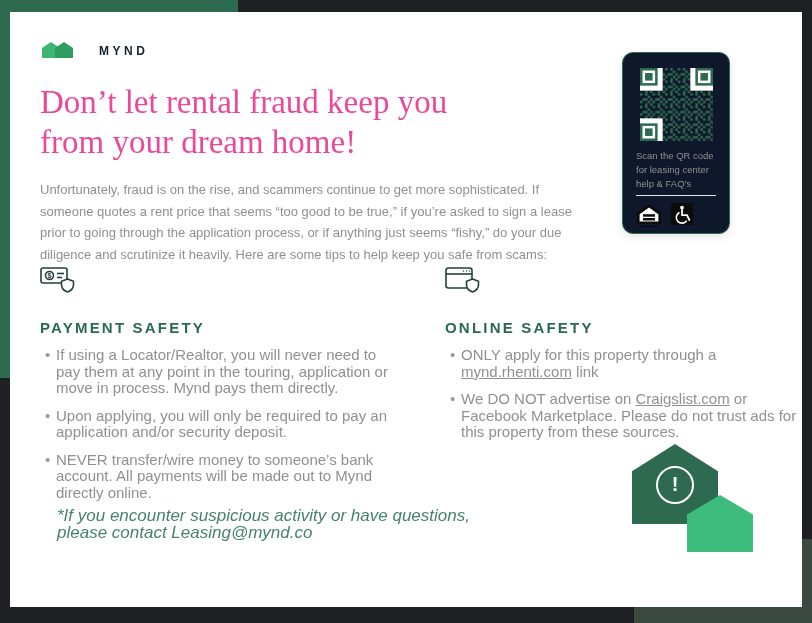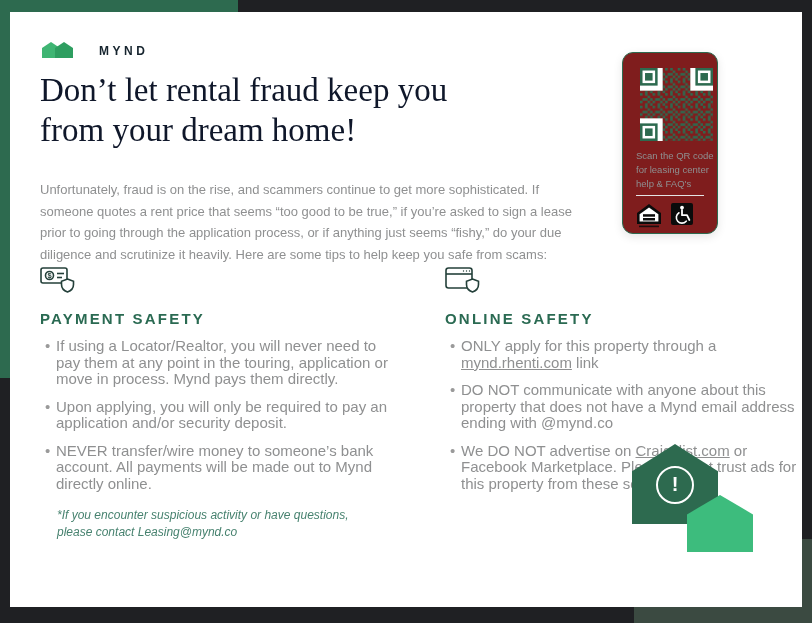--- a/index.html
+++ b/index.html
@@ -17,45 +17,45 @@
   
   .logo { position:absolute; left:32px; top:28px; display:flex; align-items:center; }
   .logo-mark { position:relative; width:32px; height:21px; }
   .logo-house { position:absolute; width:18px; height:16px;
                 clip-path:polygon(50% 0,100% 38%,100% 100%,0 100%,0 38%); }
   .logo-house.a { left:0; top:2px; background:#3fb573; }
   .logo-house.b { left:13px; top:2px; background:#2e9e60; }
   .logo-text { margin-left:8px; font-size:12px; font-weight:800; letter-spacing:3.5px; color:#16242e;padding-left:17px; }
 
   
-  .hero { position:absolute; left:30px; top:58px; font-family:"Liberation Serif", serif;
-          font-size:33px; line-height:40px; color:#0f172a; font-weight:500; }
+  .hero { position:absolute; left:30px; top:70px; font-family:"Liberation Serif", serif;
+          font-size:33px; line-height:40px; color:#ec4899; font-weight:500; }
 
   
   .intro { position:absolute; left:30px; top:167px; width:556px; font-size:13px;
            line-height:21.5px; color:#8f9091; }
 
   
   .col { position:absolute; top:254px; }
   .col.payment { left:30px;  width:364px; }
   .col.online  { left:435px; width:358px; }
   .col-icon { height:30px; }
   .col-icon svg { display:block; }
-  .col-heading { margin-top:14px; font-size:15px; font-weight:700; letter-spacing:2.2px; color:#2a6a52; }
+  .col-heading { margin-top:23px; font-size:15px; font-weight:700; letter-spacing:2.2px; color:#2a6a52; }
   .col ul { margin-top:11px; padding-left:16px; list-style:none; }
   .col li { position:relative; font-size:15px; line-height:16.5px; color:#8f9091; margin-bottom:11px; }
   .col li::before { content:"•"; position:absolute; left:-11px; top:0; color:#9a9a9a; }
   .link { color:#8f9091; text-decoration:underline; cursor:pointer; }
 
   
-  .footnote { position:absolute; left:47px; top:495px; font-size:12px; font-style:italic;
+  .footnote { position:absolute; left:47px; top:495px; font-size:17px; font-style:italic;
               color:#47826f; line-height:17px; }
 
   
-  .qr-card { position:absolute; left:612px; top:40px; width:96px; height:182px; background:#7f1d1d;
+  .qr-card { position:absolute; left:612px; top:40px; width:108px; height:182px; background:#0f172a;
              border:1.5px solid #2d6a4f; border-radius:11px; box-shadow:0 3px 10px rgba(0,0,0,.10); }
   .qr-card .qr { position:absolute; left:17px; top:15px; width:73px; height:73px; }
   .qr-caption { position:absolute; left:13px; top:96px; width:84px; font-size:9.5px;
                 line-height:14px; color:#8f9091; }
   .qr-divider { position:absolute; left:13px; right:13px; top:142px; border-top:1px solid #e4e4e4; }
   .qr-icons { position:absolute; left:13px; top:150px; display:flex; gap:9px; align-items:flex-start; }
 
   
   .house { position:absolute; clip-path:polygon(50% 0,100% 34%,100% 100%,0 100%,0 34%); }
   .house-dark  { left:632px; top:444px; width:86px; height:80px; background:#2d6a4f; z-index:1; }
@@ -116,21 +116,20 @@
           <line x1="1" y1="8" x2="27" y2="8"></line>
           <circle cx="18.5" cy="5" r="0.7" fill="#24403a" stroke="none"></circle>
           <circle cx="21.5" cy="5" r="0.7" fill="#24403a" stroke="none"></circle>
           <circle cx="24.5" cy="5" r="0.7" fill="#24403a" stroke="none"></circle>
           <path d="M27.5 13 L33.5 15.2 V18.5 C33.5 22.5 31 24.8 27.5 26 C24 24.8 21.5 22.5 21.5 18.5 V15.2 Z" fill="#fff"></path>
         </svg>
       </div>
       <div class="col-heading">ONLINE SAFETY</div>
       <ul>
         <li><span>ONLY apply for this property through a </span><a class="link">mynd.rhenti.com</a><span> link</span></li>
-        <li><span>DO NOT communicate with anyone about this property that does not have a Mynd email address ending with @mynd.co</span></li>
         <li><span>We DO NOT advertise on </span><a class="link">Craigslist.com</a><span> or Facebook Marketplace. Please do not trust ads for this property from these sources.</span></li>
       </ul>
     </div>
 
     <div class="footnote">
       <div>*If you encounter suspicious activity or have questions,</div>
       <div>please contact Leasing@mynd.co</div>
     </div>
 
     <div class="qr-card">

